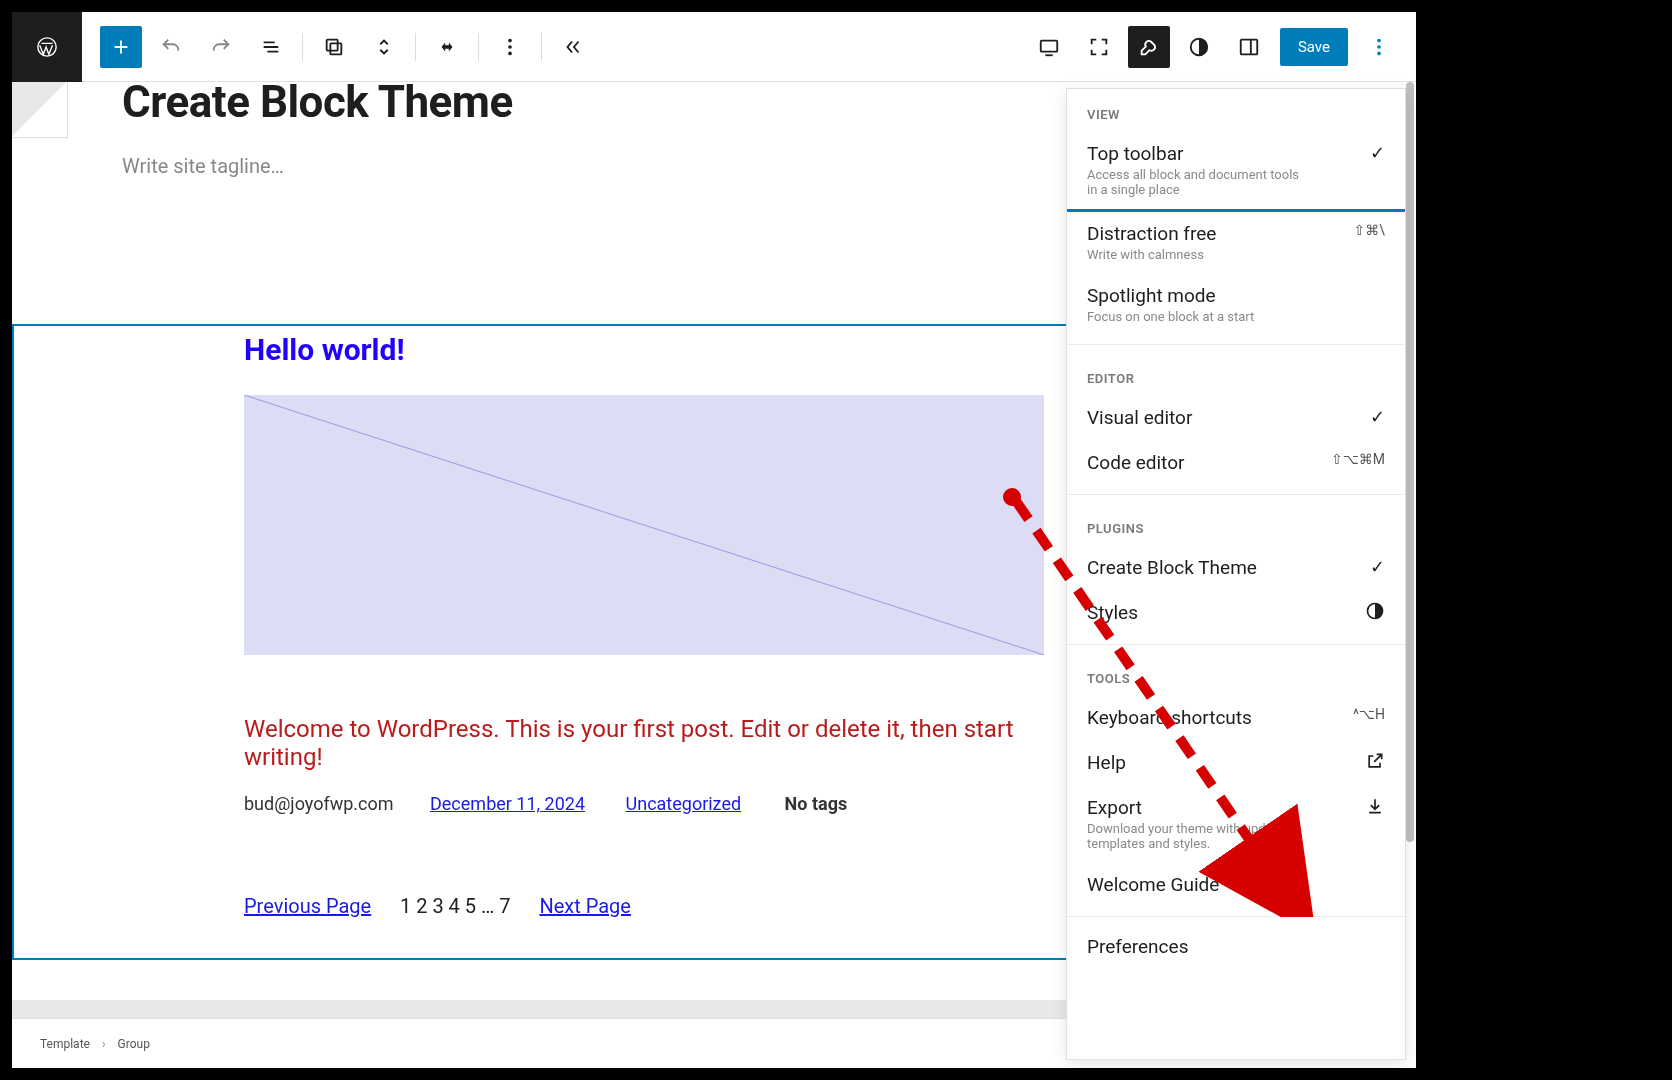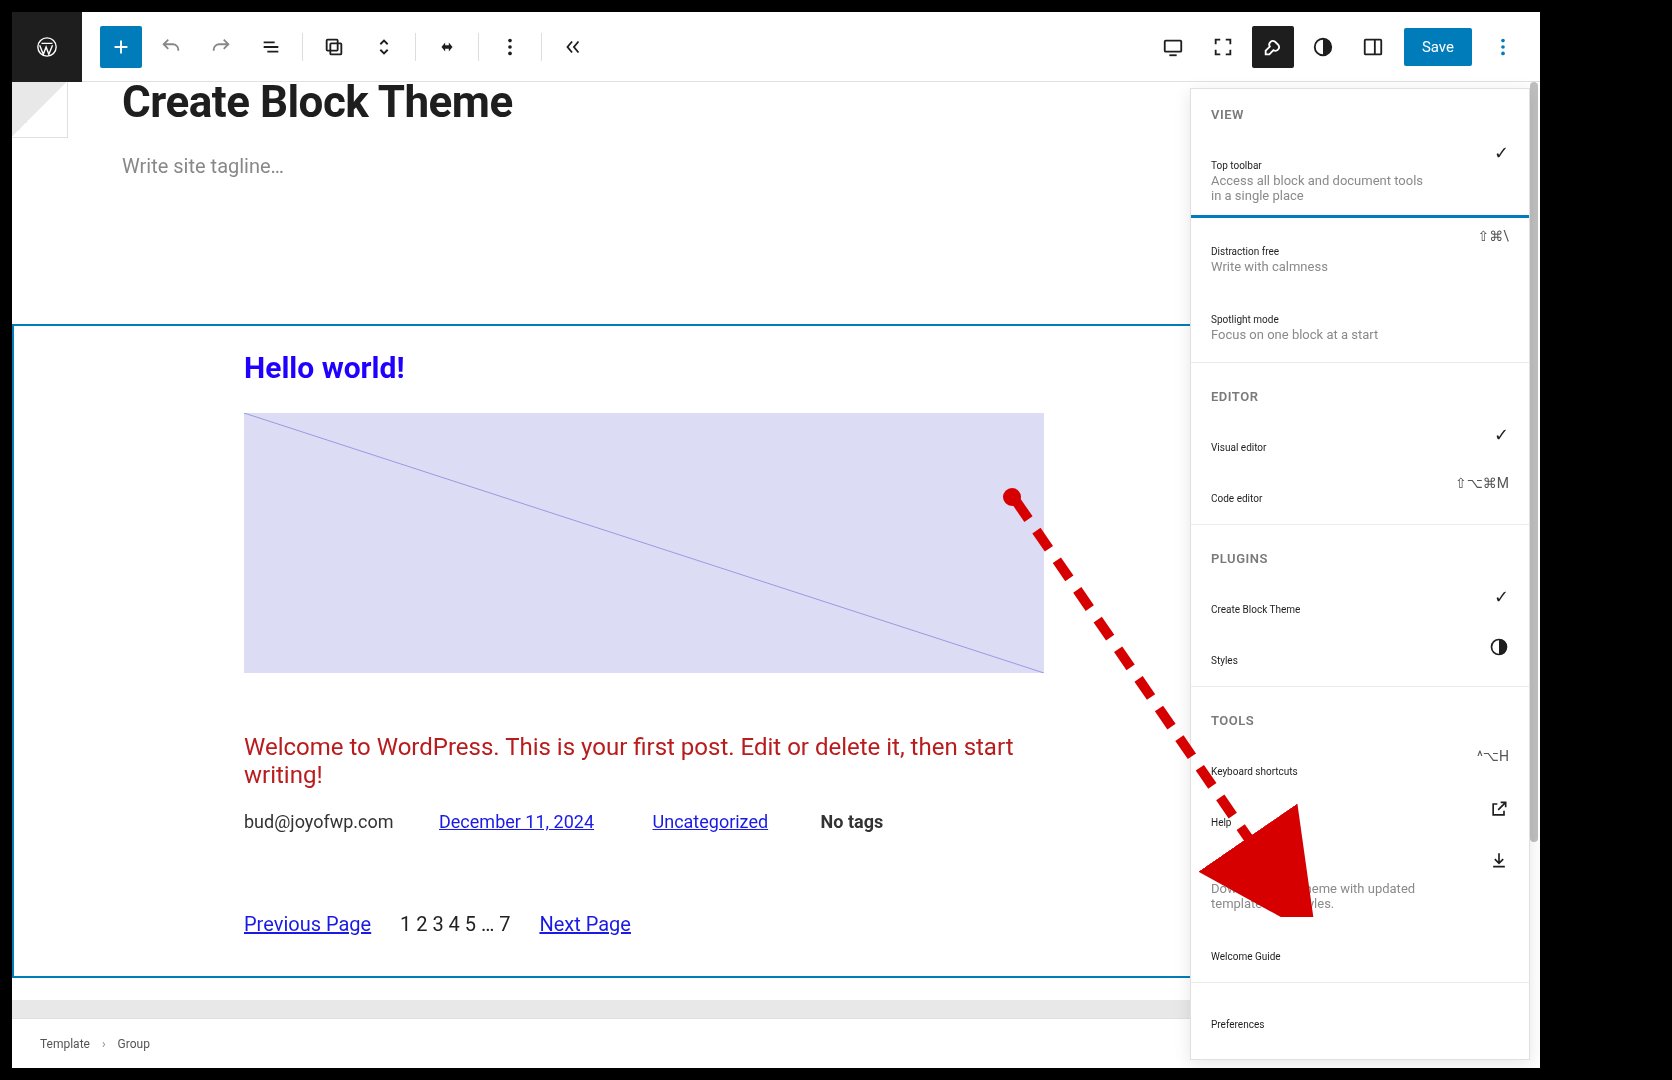--- a/index.html
+++ b/index.html
@@ -7,21 +7,21 @@
     font-family: -apple-system, BlinkMacSystemFont, "Segoe UI", Roboto, sans-serif;
     background: #000;
     width: 1672px;
     height: 1080px;
     overflow: hidden;
     position: relative;
   }
   .frame {
     position: absolute;
     left: 12px; top: 12px;
-    width: 1528px; height: 1056px;
+    width: 1404px; height: 1056px;
     background: #fff;
     overflow: hidden;
   }
 
   
   .toolbar {
     height: 70px;
     display: flex;
     align-items: center;
     background: #fff;
@@ -78,36 +78,36 @@
   .post-region {
     position: absolute;
     left: 0; top: 242px;
     width: 1280px;
     border: 2px solid #007cba;
     padding: 0 230px 40px 230px;
     background: #fff;
   }
   .post-title {
     font-size: 30px; font-weight: 700; color: #2000ff;
-    margin-top: 24px;
+    margin-top: 6px;
   }
   .img-placeholder {
     margin-top: 28px;
     width: 800px; height: 260px;
     background: #dcdcf5;
     position: relative;
   }
   .img-placeholder svg { position: absolute; left:0; top:0; width:100%; height:100%; }
   .post-body {
     margin-top: 60px; font-size: 24px; color: #b91c1c;
   }
   .post-meta {
     margin-top: 22px; font-size: 18px; color: #333;
   }
-  .post-meta .lnk { color: #1a1ae6; text-decoration: underline; margin: 0 27px; }
+  .post-meta .lnk { color: #1a1ae6; text-decoration: underline; margin: 0 18px; }
   .post-meta .em { margin-right: 14px; }
   .post-meta .nt { margin-left: 21px; font-weight: bold; }
   .pagination {
     margin-top: 80px; font-size: 20px;
   }
   .pagination .lnk { color: #1a1ae6; text-decoration: underline; }
   .pagination .cur { color: #222; margin: 0 4px; }
   .block-add-float {
     position: absolute;
     right: -8px; bottom: -14px;
@@ -158,21 +158,21 @@
     letter-spacing: 0.5px;
     padding: 18px 20px 10px 20px;
   }
   .panel .item {
     padding: 10px 20px 12px 20px;
     display: flex; align-items: flex-start;
     position: relative;
     cursor: pointer;
   }
   .panel .item .txt { flex: 1; }
-  .panel .item .ttl { font-size: 10px; color: #1e1e1e; margin-top: 18px; }
+  .panel .item .ttl { font-size: 19px; color: #1e1e1e; }
   .panel .item .sub { font-size: 13px; color: #8a8a8a; margin-top: 2px; max-width: 220px;}
   .panel .item .right { font-size: 14px; color: #555; display: flex; align-items: center; }
   .panel .item.checked .right::after { content: "✓"; font-size: 18px; color: #1e1e1e; }
   .panel hr { border: none; border-top: 1px solid #ececec; margin: 8px 0; }
   .panel .active-border { border-bottom: 3px solid #007cba; }
   .panel .blue .ttl { color: #007cba; }
   .panel .right svg { width: 20px; height: 20px; }
   .panel-scroll {
     position: absolute; right: 2px; top: 70px; width: 8px; height: 760px;
     background: rgba(0,0,0,0.25); border-radius: 4px;

